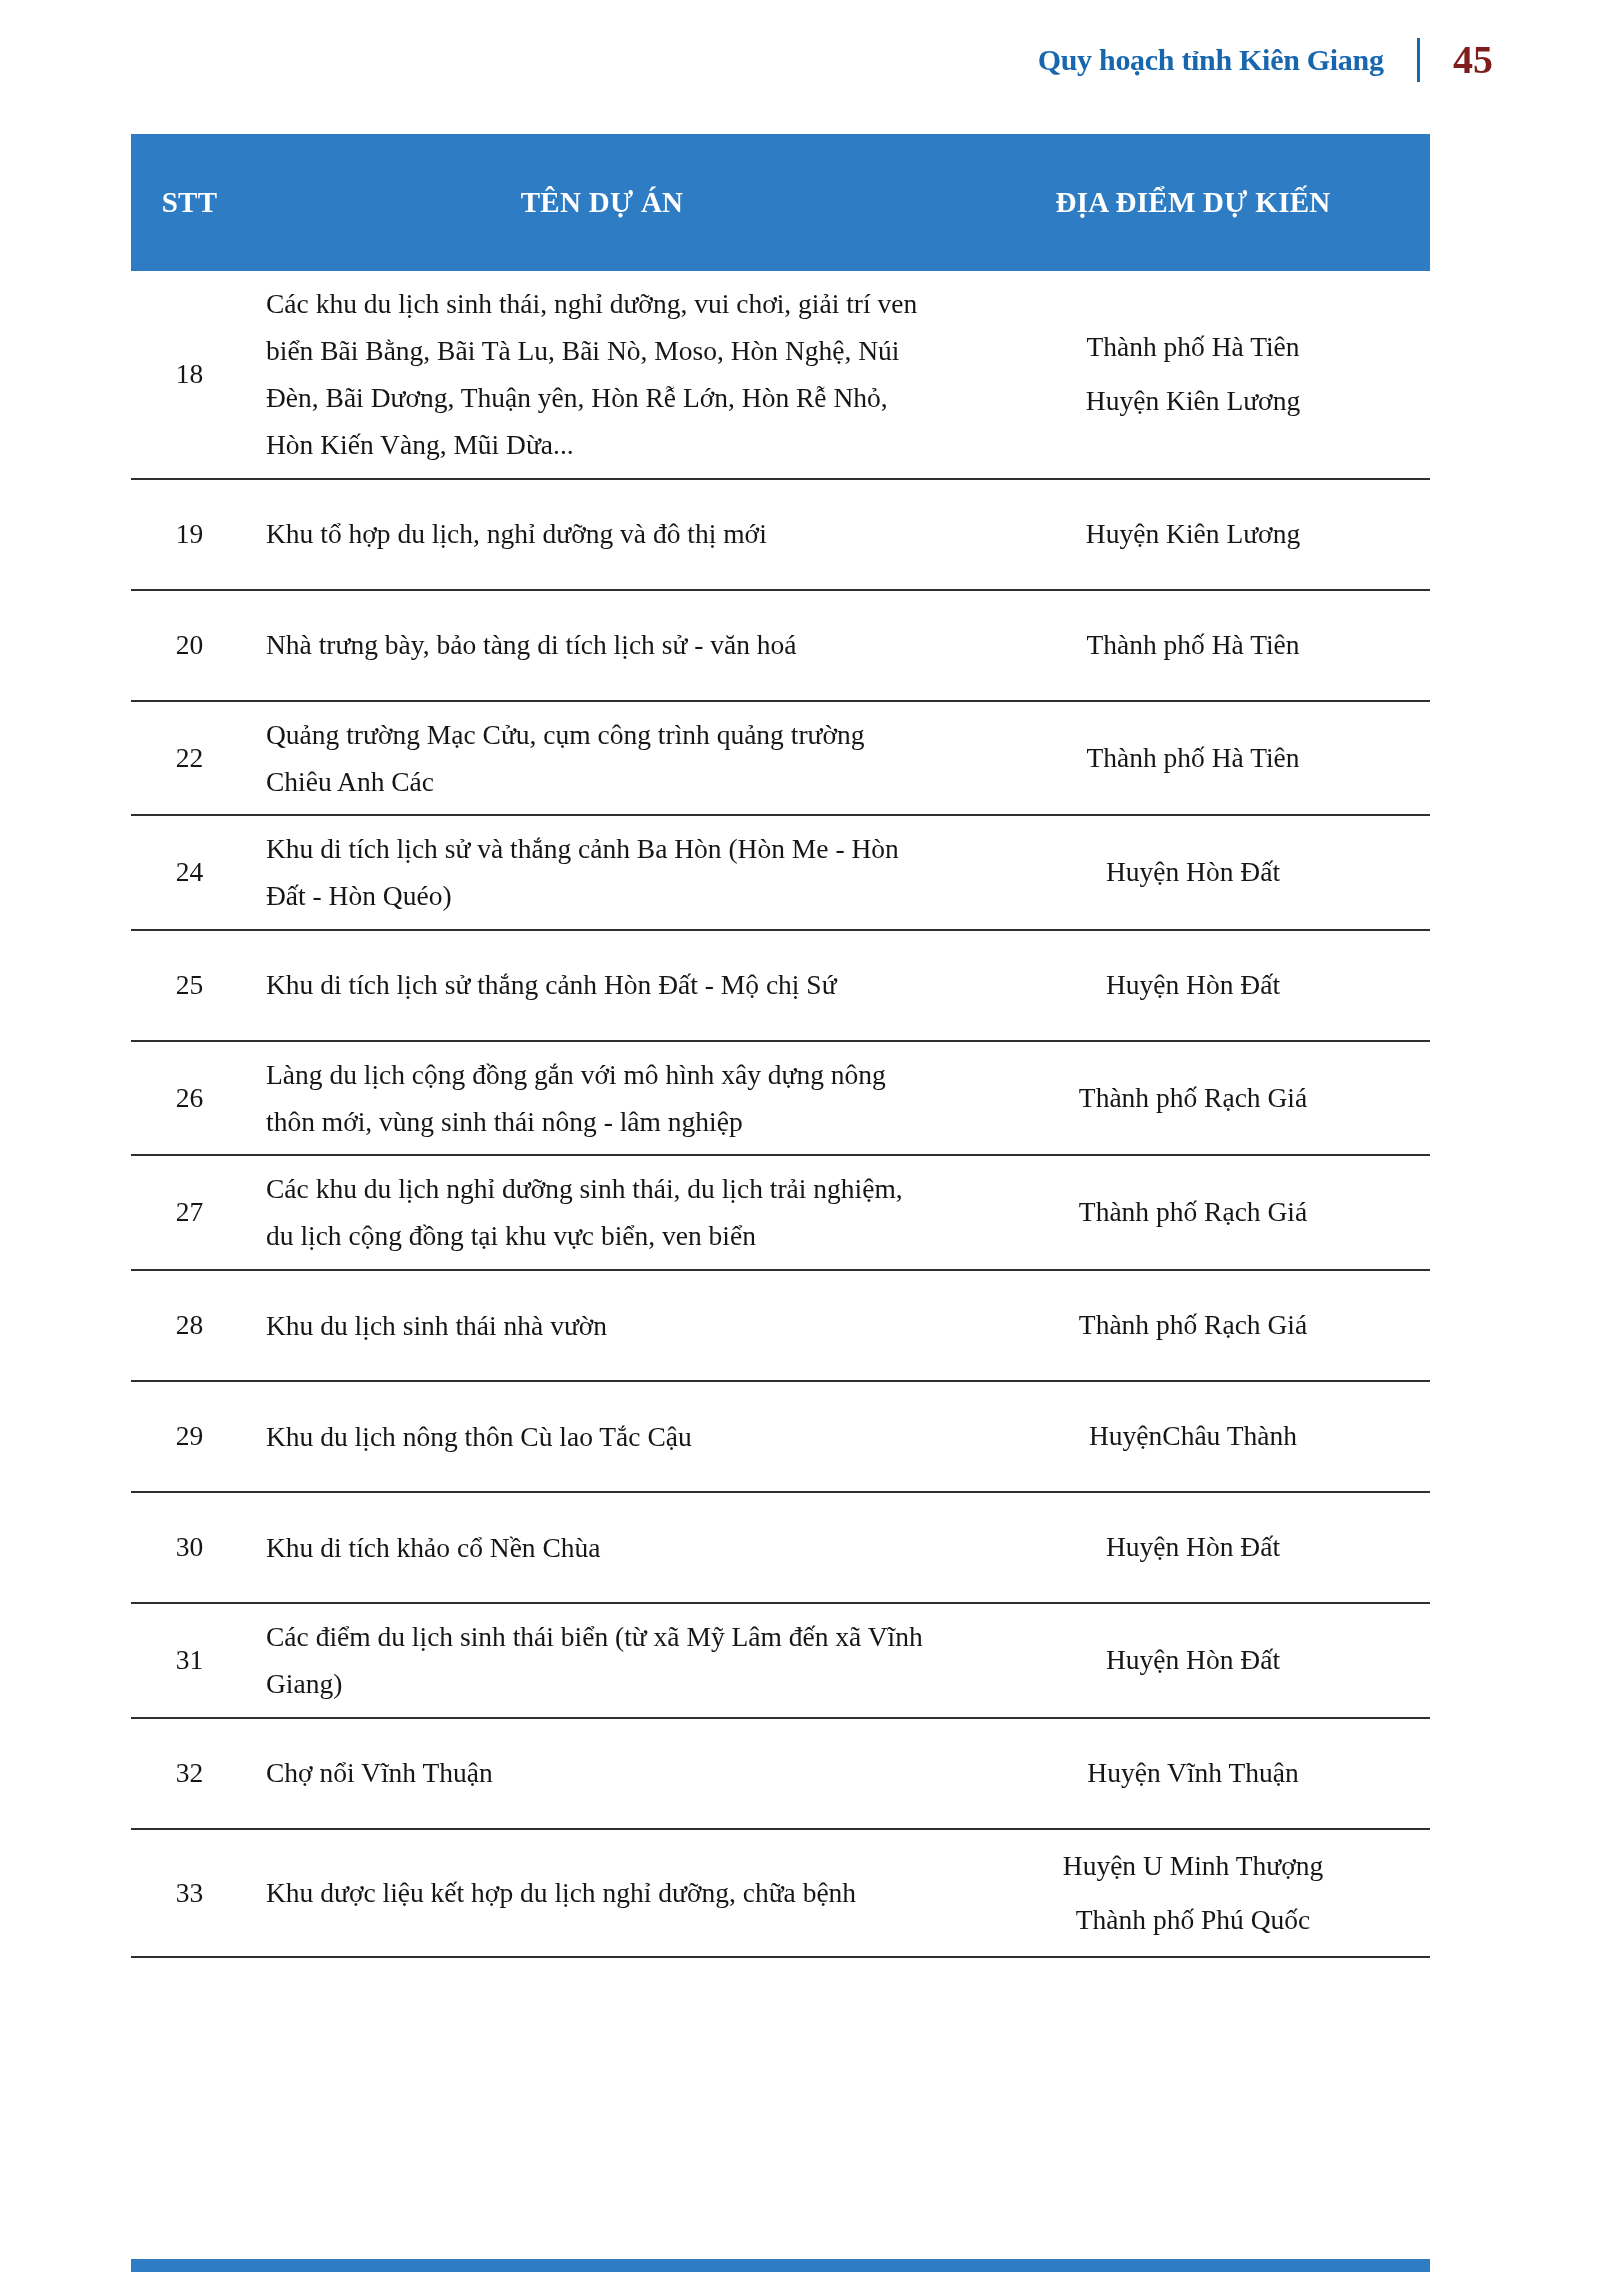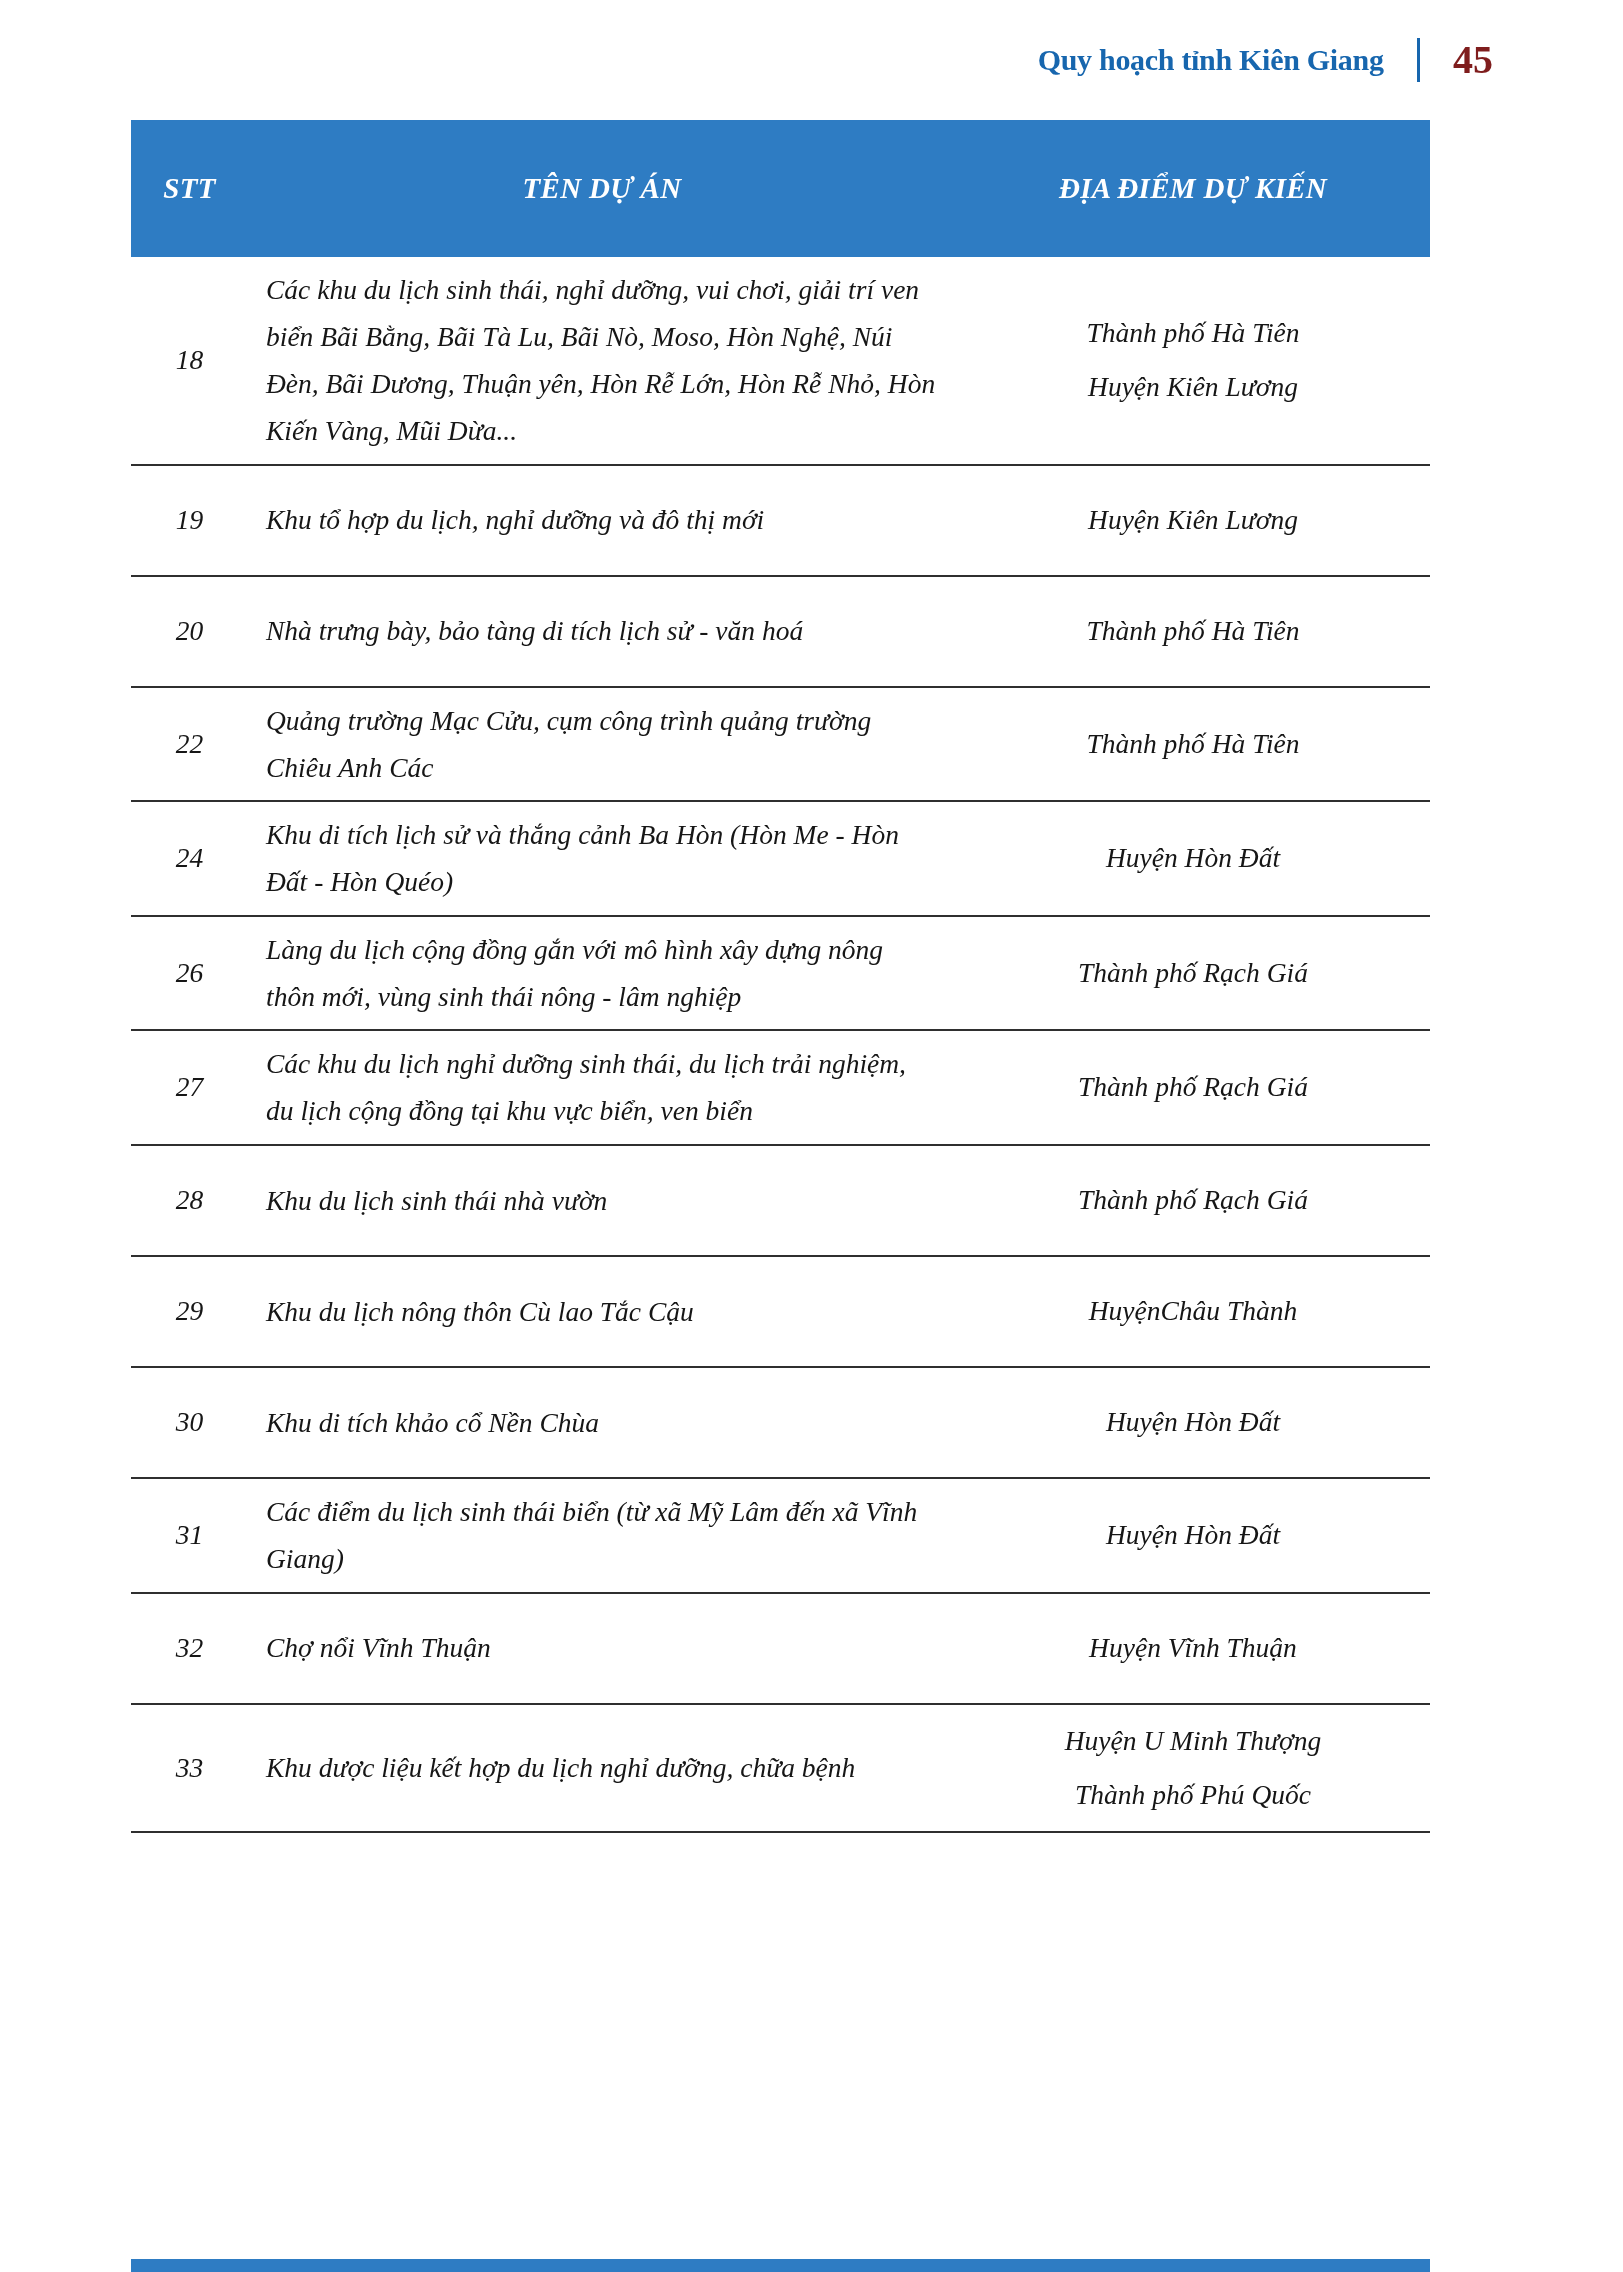--- a/index.html
+++ b/index.html
@@ -40,23 +40,22 @@
   .page-header .page-num {
     color: #7f1d1d;
     font-size: 40px;
     font-weight: bold;
   }
 
   
   .table-wrap {
     position: absolute;
     left: 131px;
-    top: 120px;
+    top: 134px;
     width: 1299px;
-    font-style: italic;
   }
   table.projects {
     width: 100%;
     border-collapse: collapse;
     table-layout: fixed;
   }
   col.c-stt  { width: 117px; }
   col.c-name { width: 708px; }
   col.c-loc  { width: 474px; }
 
@@ -173,20 +172,27 @@
 
 
   <tr>
     <td class="td-stt">24</td>
     <td class="td-name">Khu di tích lịch sử và thắng cảnh Ba Hòn (Hòn Me - Hòn Đất - Hòn Quéo)</td>
     <td class="td-loc">
             <div class="loc-line">Huyện Hòn Đất</div>
           </td>
   </tr>
 
+  <tr>
+    <td class="td-stt">25</td>
+    <td class="td-name">Khu di tích lịch sử thắng cảnh Hòn Đất - Mộ chị Sứ</td>
+    <td class="td-loc">
+            <div class="loc-line">Huyện Hòn Đất</div>
+          </td>
+  </tr>
 
   <tr>
     <td class="td-stt">26</td>
     <td class="td-name">Làng du lịch cộng đồng gắn với mô hình xây dựng nông thôn mới, vùng sinh thái nông - lâm nghiệp</td>
     <td class="td-loc">
             <div class="loc-line">Thành phố Rạch Giá</div>
           </td>
   </tr>
 
   <tr>

